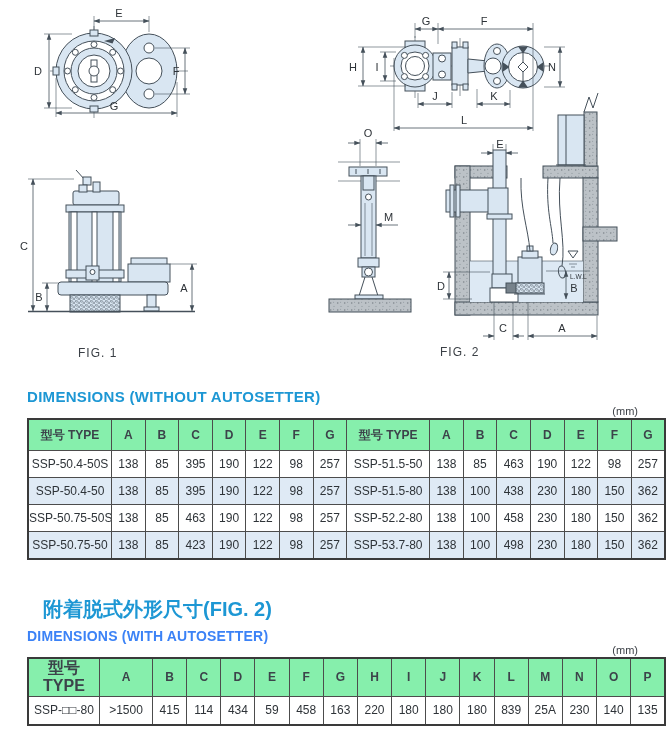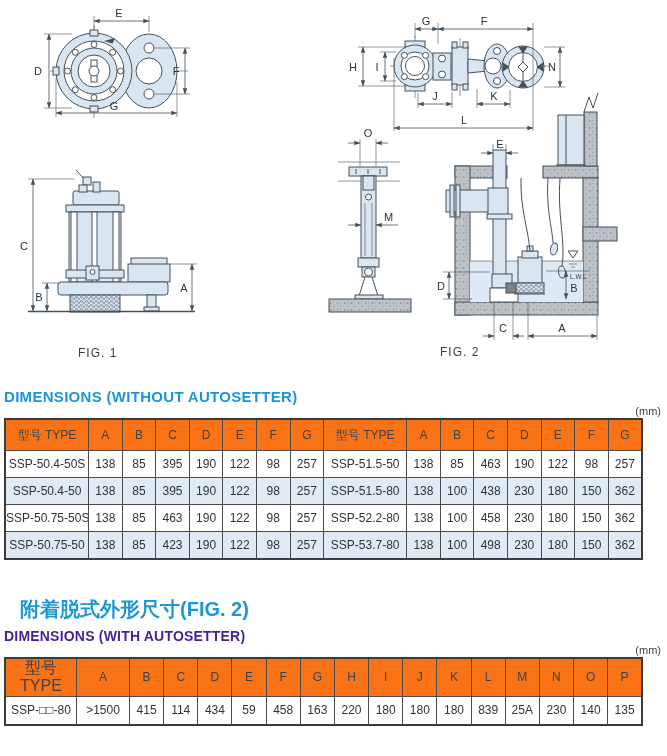--- a/index.html
+++ b/index.html
@@ -14,31 +14,31 @@
   .ln{stroke:#45505a;stroke-width:1;fill:none;}
   .fb{fill:#d9e6f2;stroke:#45505a;stroke-width:1;}
   .fw{fill:#ffffff;stroke:#45505a;stroke-width:1;}
   .dim{stroke:#45505a;stroke-width:.8;fill:none;}
   .ext{stroke:#45505a;stroke-width:.6;fill:none;}
   .dk{fill:#45505a;stroke:none;}
   text.dl{font:11px "Liberation Sans","DejaVu Sans",sans-serif;fill:#2e3338;}
   text.cap{font:12px "Liberation Sans","DejaVu Sans",sans-serif;fill:#3a3f45;letter-spacing:1px;}
   text.tiny{font:6.5px "Liberation Sans","DejaVu Sans",sans-serif;fill:#2e3338;}
   
-  .sec{padding:0 4px;}
+  .sec{padding:0 27px;}
   .h-en1{color:#1d97d4;font-size:15px;font-weight:bold;margin:24px 0 0 0;letter-spacing:.3px;}
   .h-zh{color:#1d97d4;font-size:20px;font-weight:bold;margin:36px 0 0 16px;}
-  .h-en2{color:#4c1d95;font-size:14px;font-weight:bold;margin:5px 0 0 0;letter-spacing:.2px;}
+  .h-en2{color:#3b82f6;font-size:14px;font-weight:bold;margin:5px 0 0 0;letter-spacing:.2px;}
   .unit{font-size:11px;color:#3a3f45;text-align:right;margin:0 2px 1px 0;}
   
   table{border-collapse:collapse;table-layout:fixed;width:639px;
         border:2px solid #3a3a3a;font-size:12px;}
   th,td{border:1px solid #4c4c4c;text-align:center;padding:0;
         overflow:hidden;white-space:nowrap;}
-  thead th{background:#f97316;font-weight:normal;color:#3c434a;}
+  thead th{background:#86efac;font-weight:bold;color:#3c434a;}
   tbody tr:nth-child(even) td{background:#dfeaf5;}
   tbody tr:nth-child(odd) td{background:#ffffff;}
   .t1 thead th{height:30px;}
   .t1 td{height:26px;}
   .t1 th:nth-child(1),.t1 th:nth-child(9){width:82px;}
   .t2 thead th{height:32px;}
   .t2 td{height:27px;}
   .t2 th:nth-child(1){width:70px;white-space:pre-line;line-height:1.15;font-size:16px;margin-top:35px;}
   .t2 th:nth-child(2){width:52px;}
 </style>

